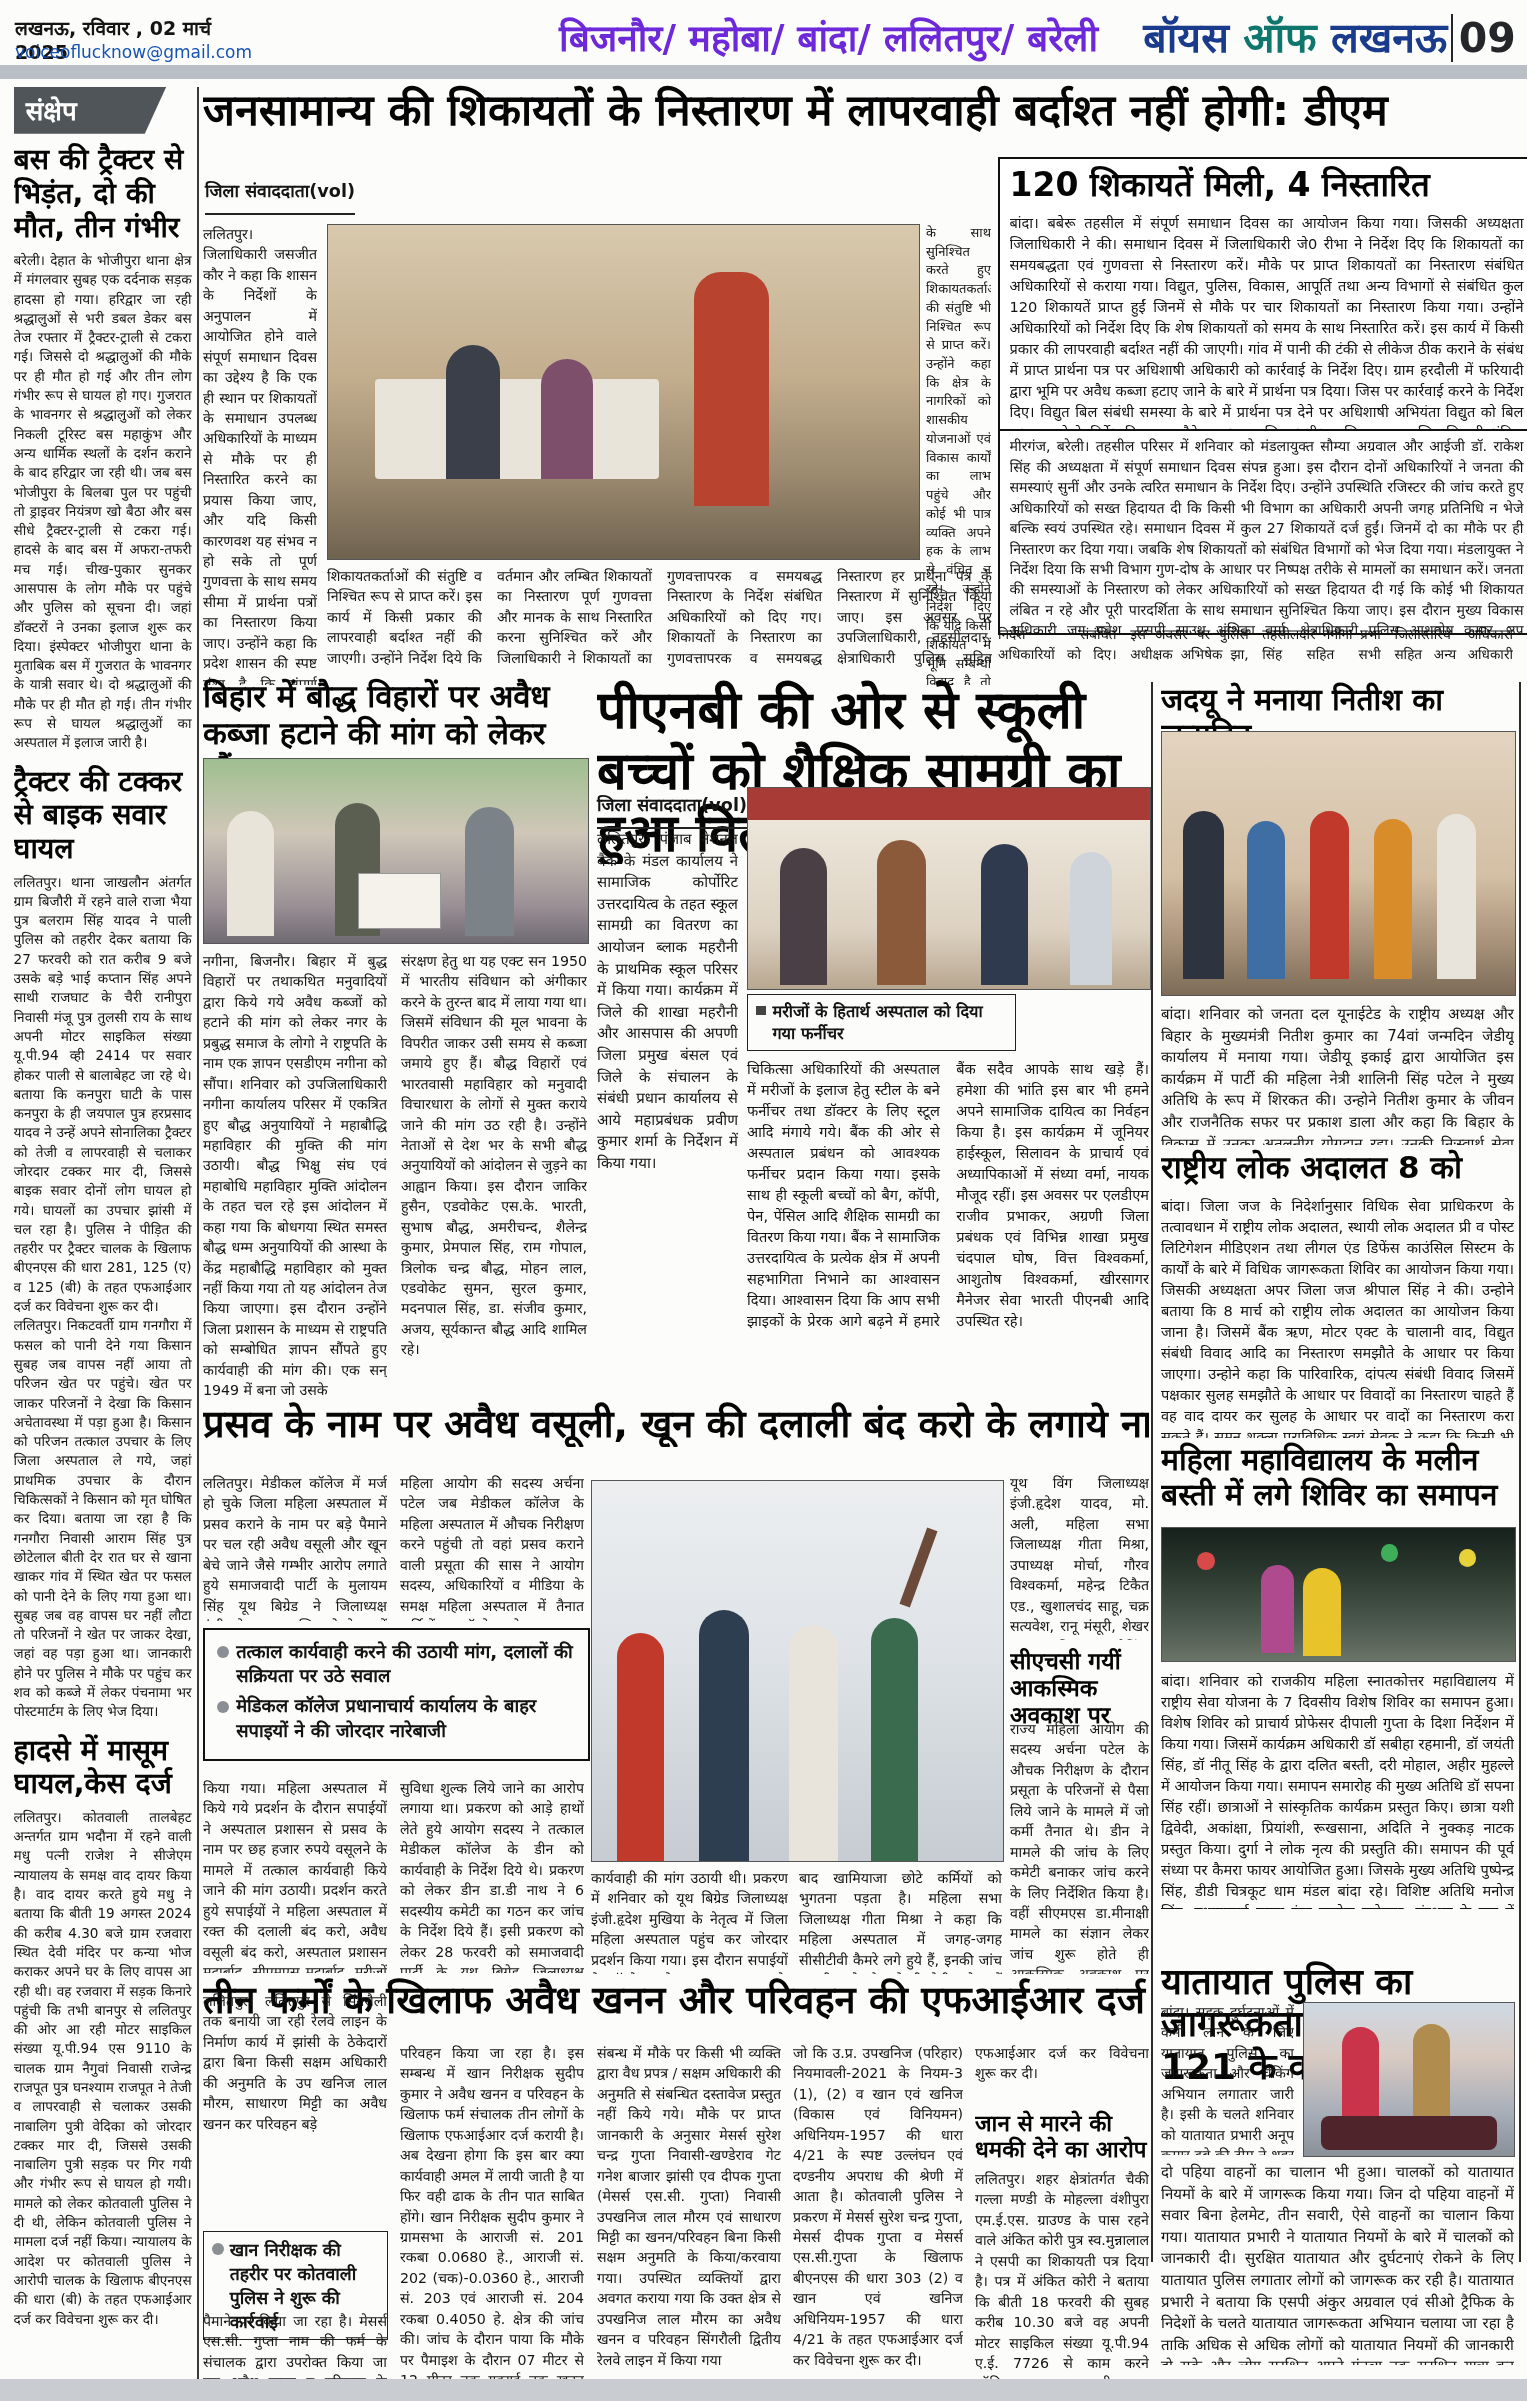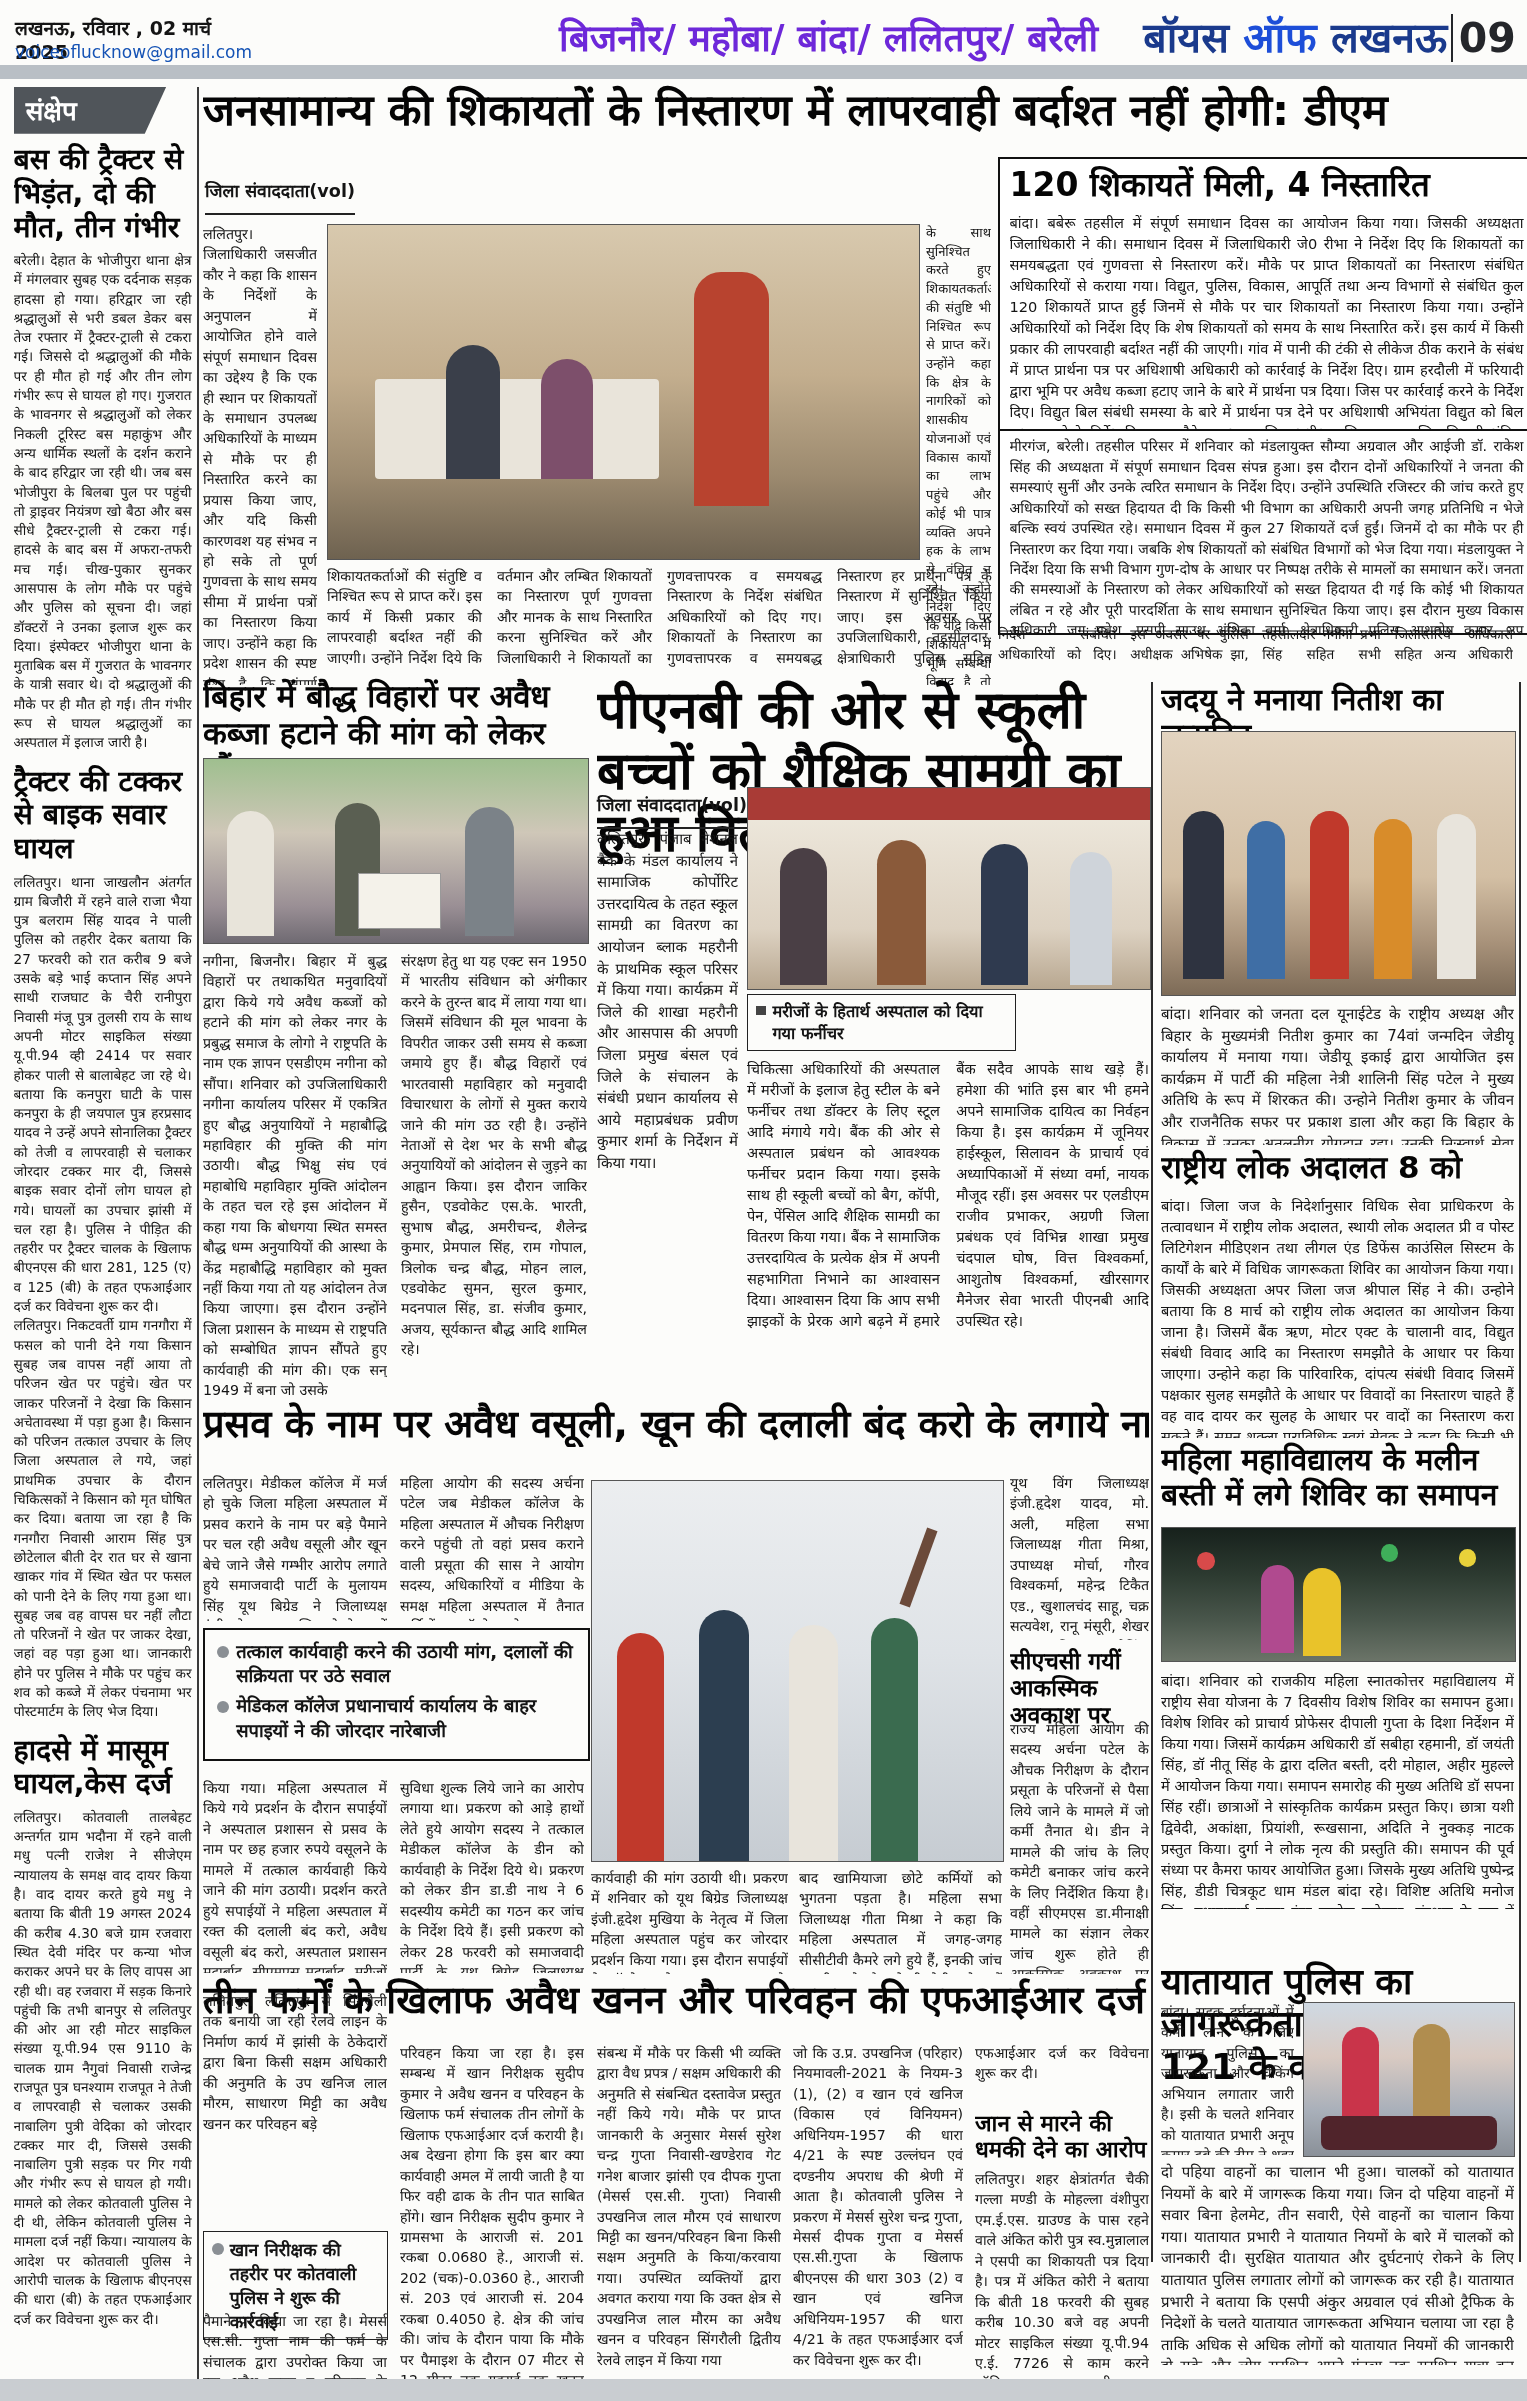--- a/index.html
+++ b/index.html
@@ -21,21 +21,21 @@
 </head>
 <body>
 
 <div id="page">
 
   <div class="abs dateline" style="left:15px;top:15px;width:244px;font-size:19px;font-weight:bold;">लखनऊ, रविवार , 02 मार्च 2025</div>
   <div class="abs" style="left:15px;top:42px;width:271px;font-size:17px;color:#1553b5;">voiceoflucknow@gmail.com</div>
   <div class="abs" style="left:338px;top:11px;width:760px;text-align:right;font-size:37px;font-weight:bold;color:#6d28d9;">बिजनौर/ महोबा/ बांदा/ ललितपुर/ बरेली</div>
   <div class="abs" style="right:12.2px;top:8.1px;text-align:right;font-size:41px;font-weight:bold;white-space:nowrap;">
     <span style="color:#1a3a8c;">बॉयस</span>
-    <span style="color:#1d4ed8;">ऑफ</span>
+    <span style="color:#0f766e;">ऑफ</span>
     <span style="color:#1a3a8c;">लखनऊ</span><span style="color:#24262a;border-left:2.7px solid #24262a;padding-left:5.4px;margin-left:4.1px;">09</span>
   </div>
   <div class="abs" style="left:0;top:65px;width:1528px;height:13.6px;background:#b9bfc5;"></div>
 
   <div class="abs" style="left:13.6px;top:87px;width:178px;height:2306px;border-right:2px solid #3a3a3a;padding-right:5.4px;overflow:hidden;">
     <div style="background:#50555a;color:#fff;font-size:26px;font-weight:bold;padding:5.4px 12.2px;width:72%;clip-path:polygon(0 0,100% 0,86% 100%,0 100%);">संक्षेप</div>
 
     <div class="hl" style="font-size:28.5px;margin:9.5px 0 6.8px 0;">बस की ट्रैक्टर से भिड़ंत, दो की मौत, तीन गंभीर</div>
     <div class="bt-sm jt">बरेली। देहात के भोजीपुरा थाना क्षेत्र में मंगलवार सुबह एक दर्दनाक सड़क हादसा हो गया। हरिद्वार जा रही श्रद्धालुओं से भरी डबल डेकर बस तेज रफ्तार में ट्रैक्टर-ट्राली से टकरा गई। जिससे दो श्रद्धालुओं की मौके पर ही मौत हो गई और तीन लोग गंभीर रूप से घायल हो गए। गुजरात के भावनगर से श्रद्धालुओं को लेकर निकली टूरिस्ट बस महाकुंभ और अन्य धार्मिक स्थलों के दर्शन कराने के बाद हरिद्वार जा रही थी। जब बस भोजीपुरा के बिलबा पुल पर पहुंची तो ड्राइवर नियंत्रण खो बैठा और बस सीधे ट्रैक्टर-ट्राली से टकरा गई। हादसे के बाद बस में अफरा-तफरी मच गई। चीख-पुकार सुनकर आसपास के लोग मौके पर पहुंचे और पुलिस को सूचना दी। जहां डॉक्टरों ने उनका इलाज शुरू कर दिया। इंस्पेक्टर भोजीपुरा थाना के मुताबिक बस में गुजरात के भावनगर के यात्री सवार थे। दो श्रद्धालुओं की मौके पर ही मौत हो गई। तीन गंभीर रूप से घायल श्रद्धालुओं का अस्पताल में इलाज जारी है।</div>
 

